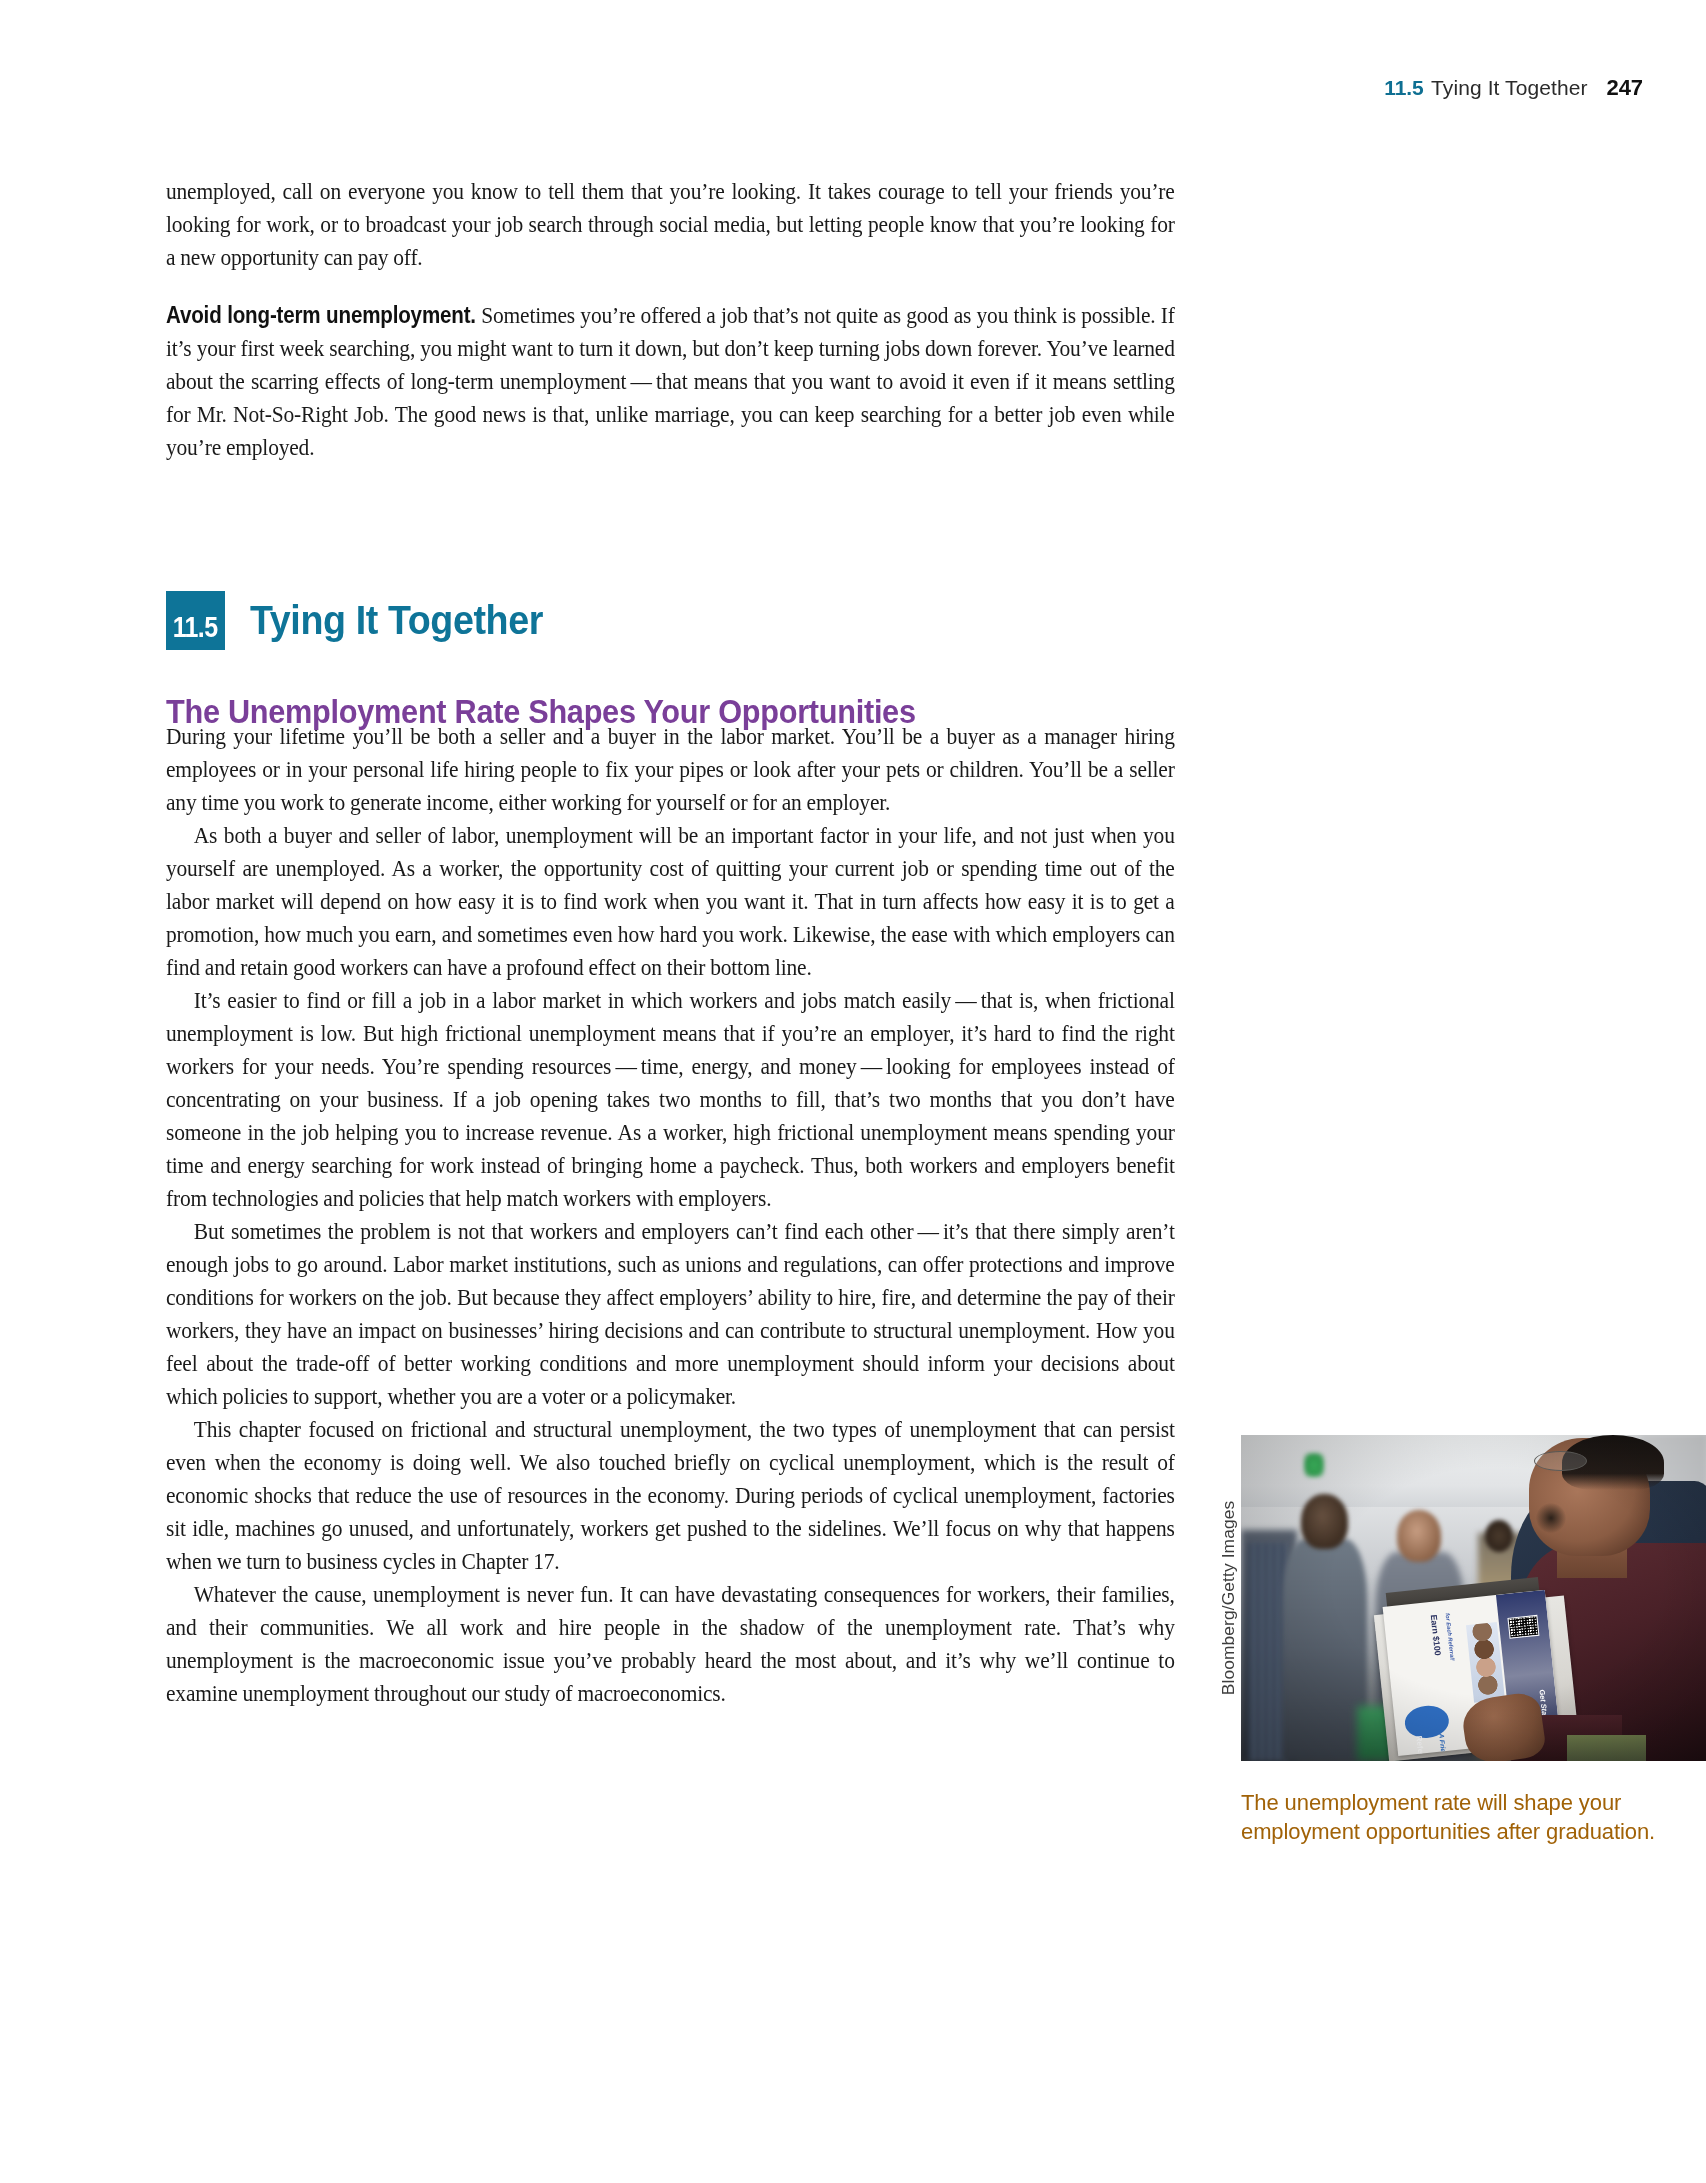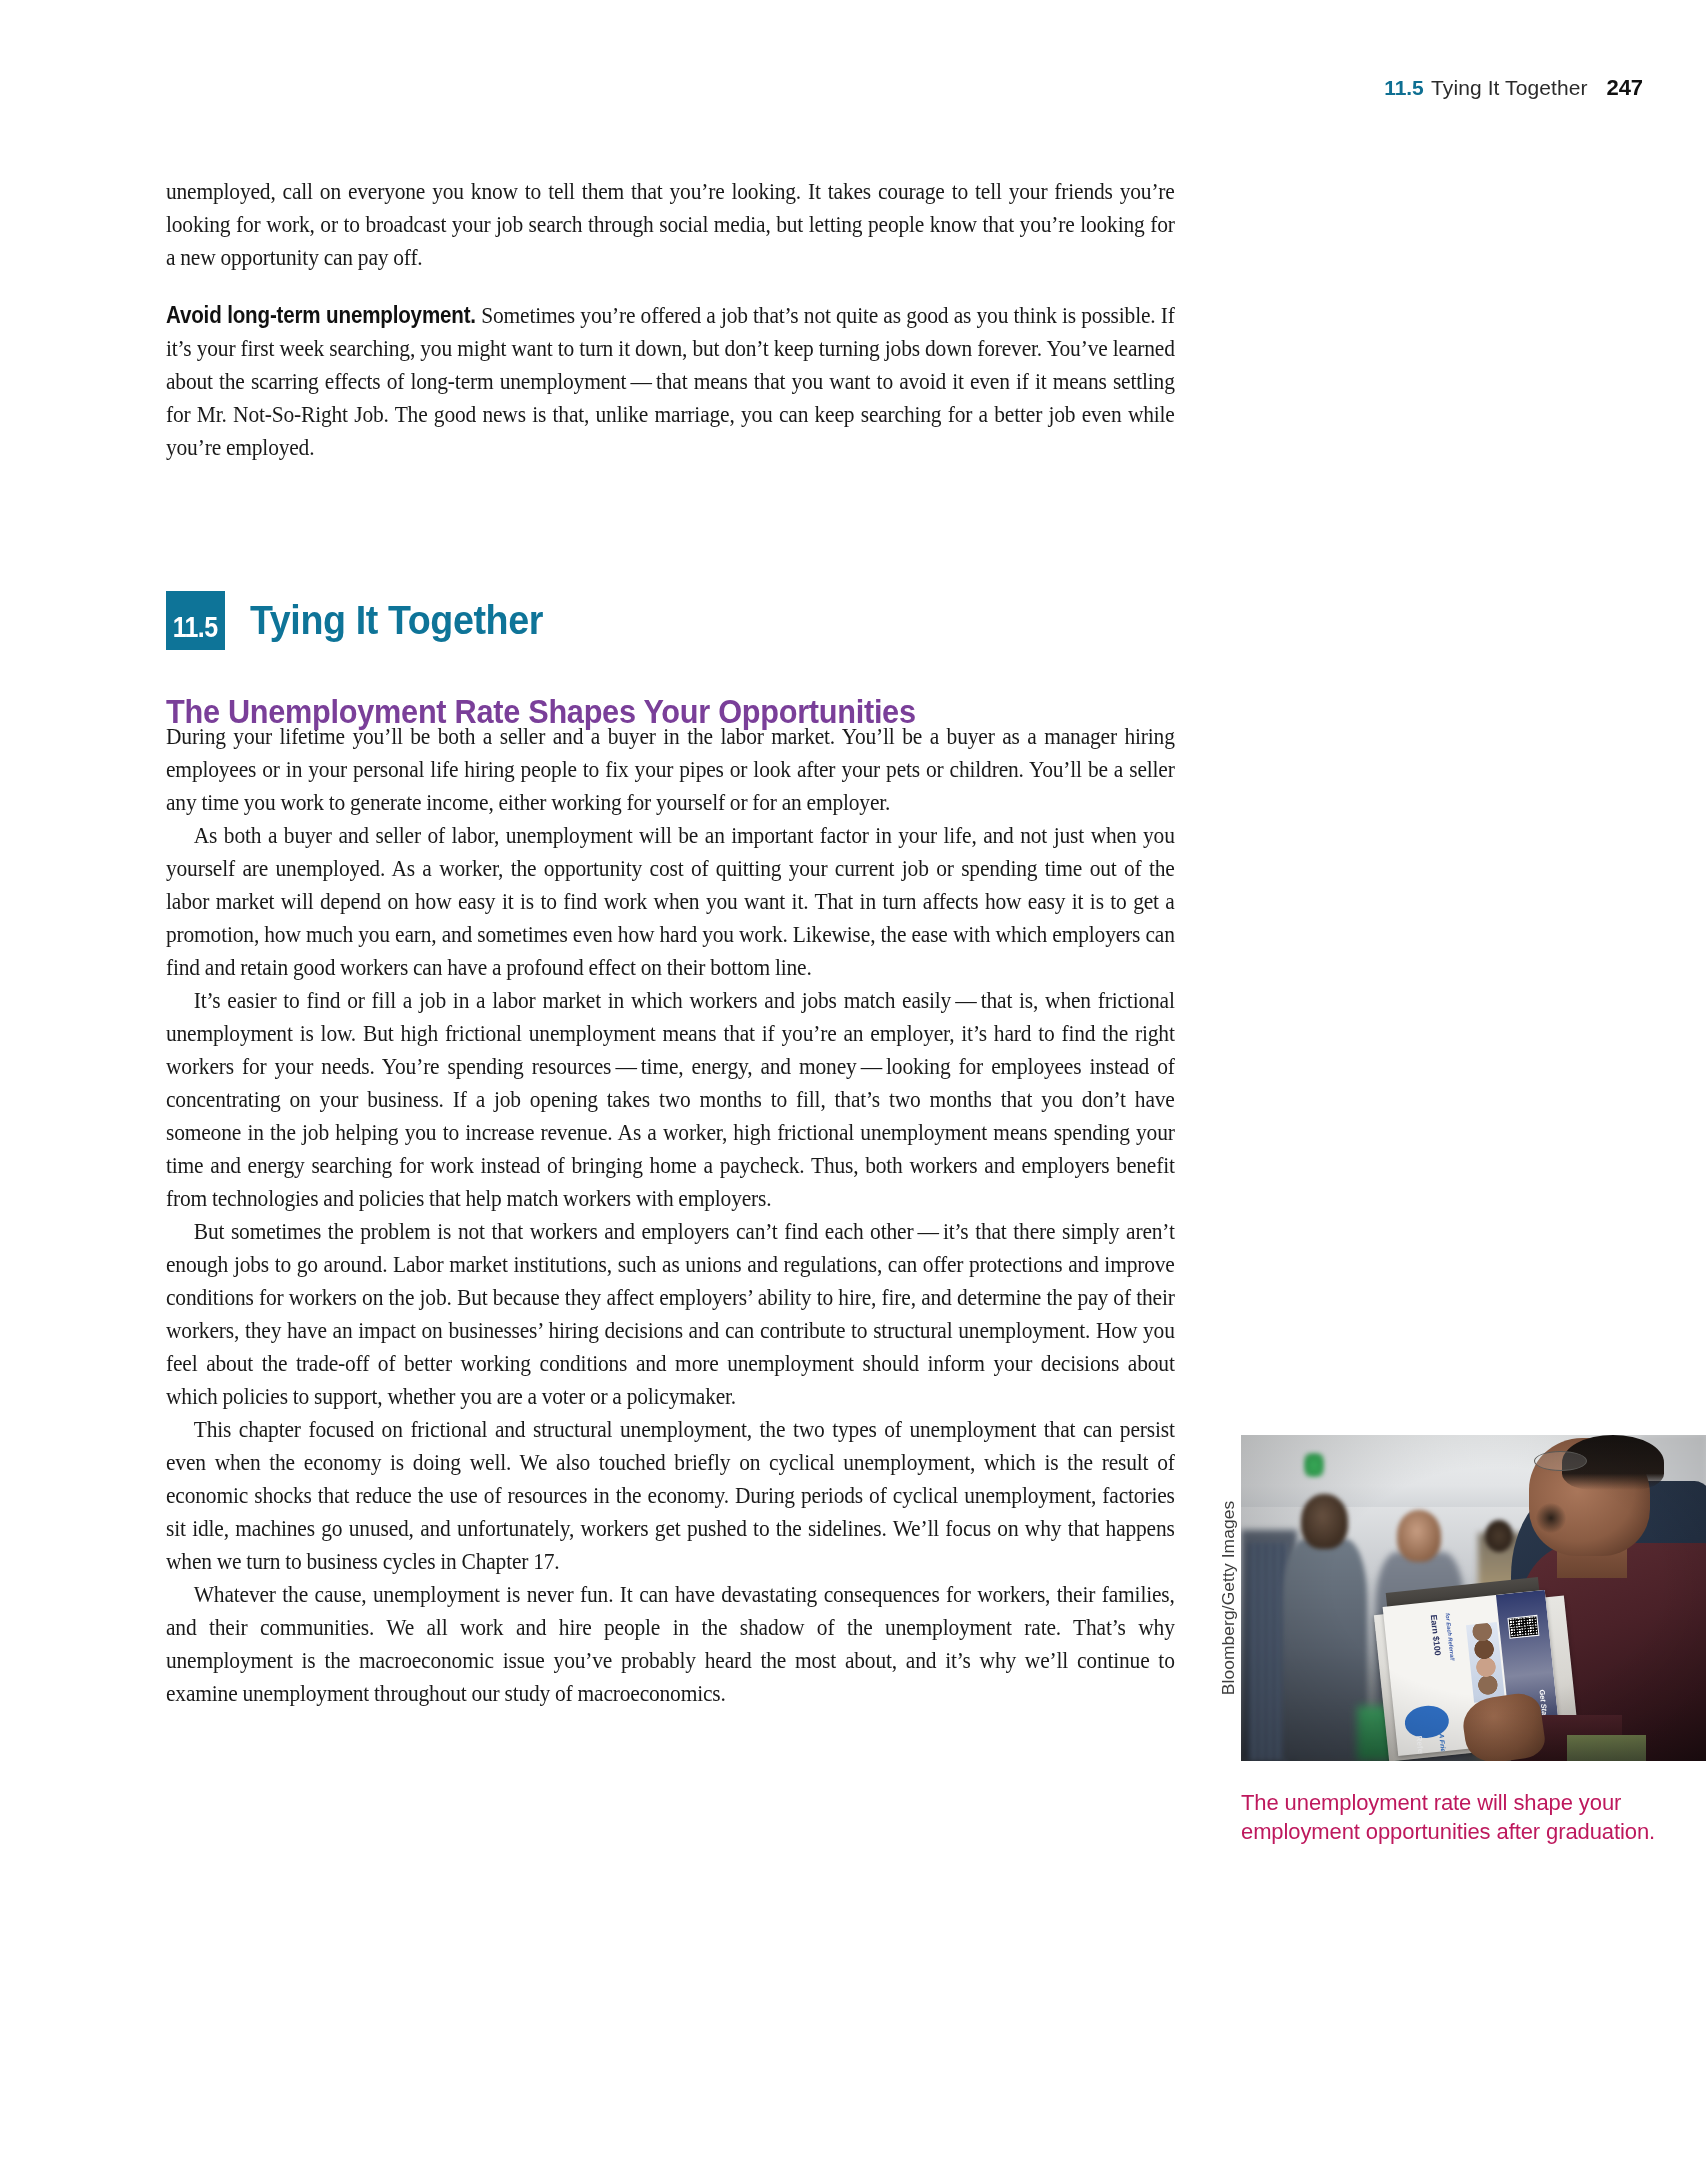--- a/index.html
+++ b/index.html
@@ -175,21 +175,21 @@
     letter-spacing: 0.1px;
   }
   .caption {
     position: absolute;
     left: 1241px;
     top: 1788px;
     width: 415px;
     font-family: "Liberation Sans", sans-serif;
     font-size: 22px;
     line-height: 29px;
-    color: #be185d;
+    color: #a16207;
     letter-spacing: -0.1px;
   }
 
   
   .ph-bg {
     position: absolute; inset: 0;
     background:
       linear-gradient(180deg, #e9ebec 0%, #dfe1e3 22%, #c9ccd0 42%, #9ea3a9 62%, #6c7176 82%, #3d4146 100%);
   }
   .ph-ceiling {

